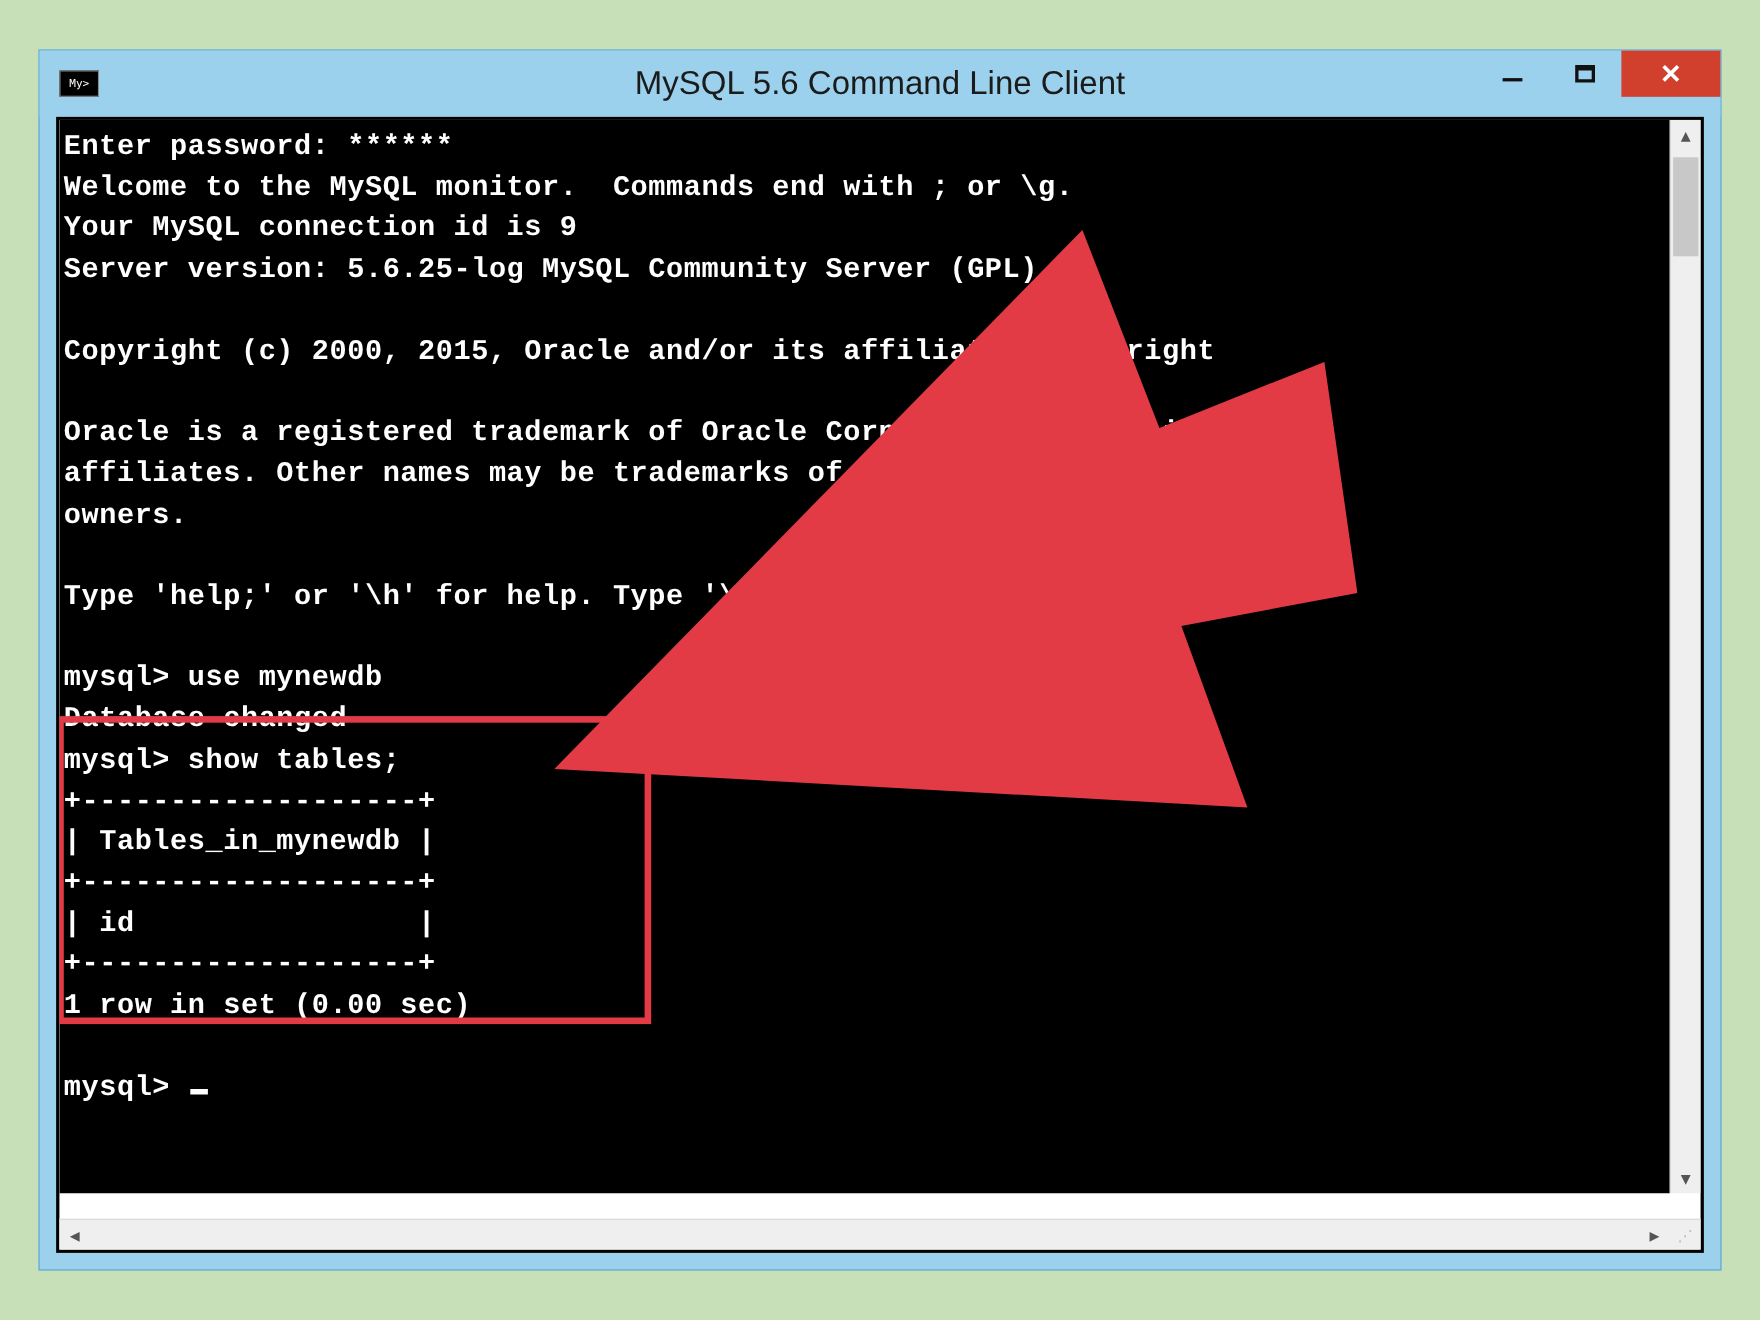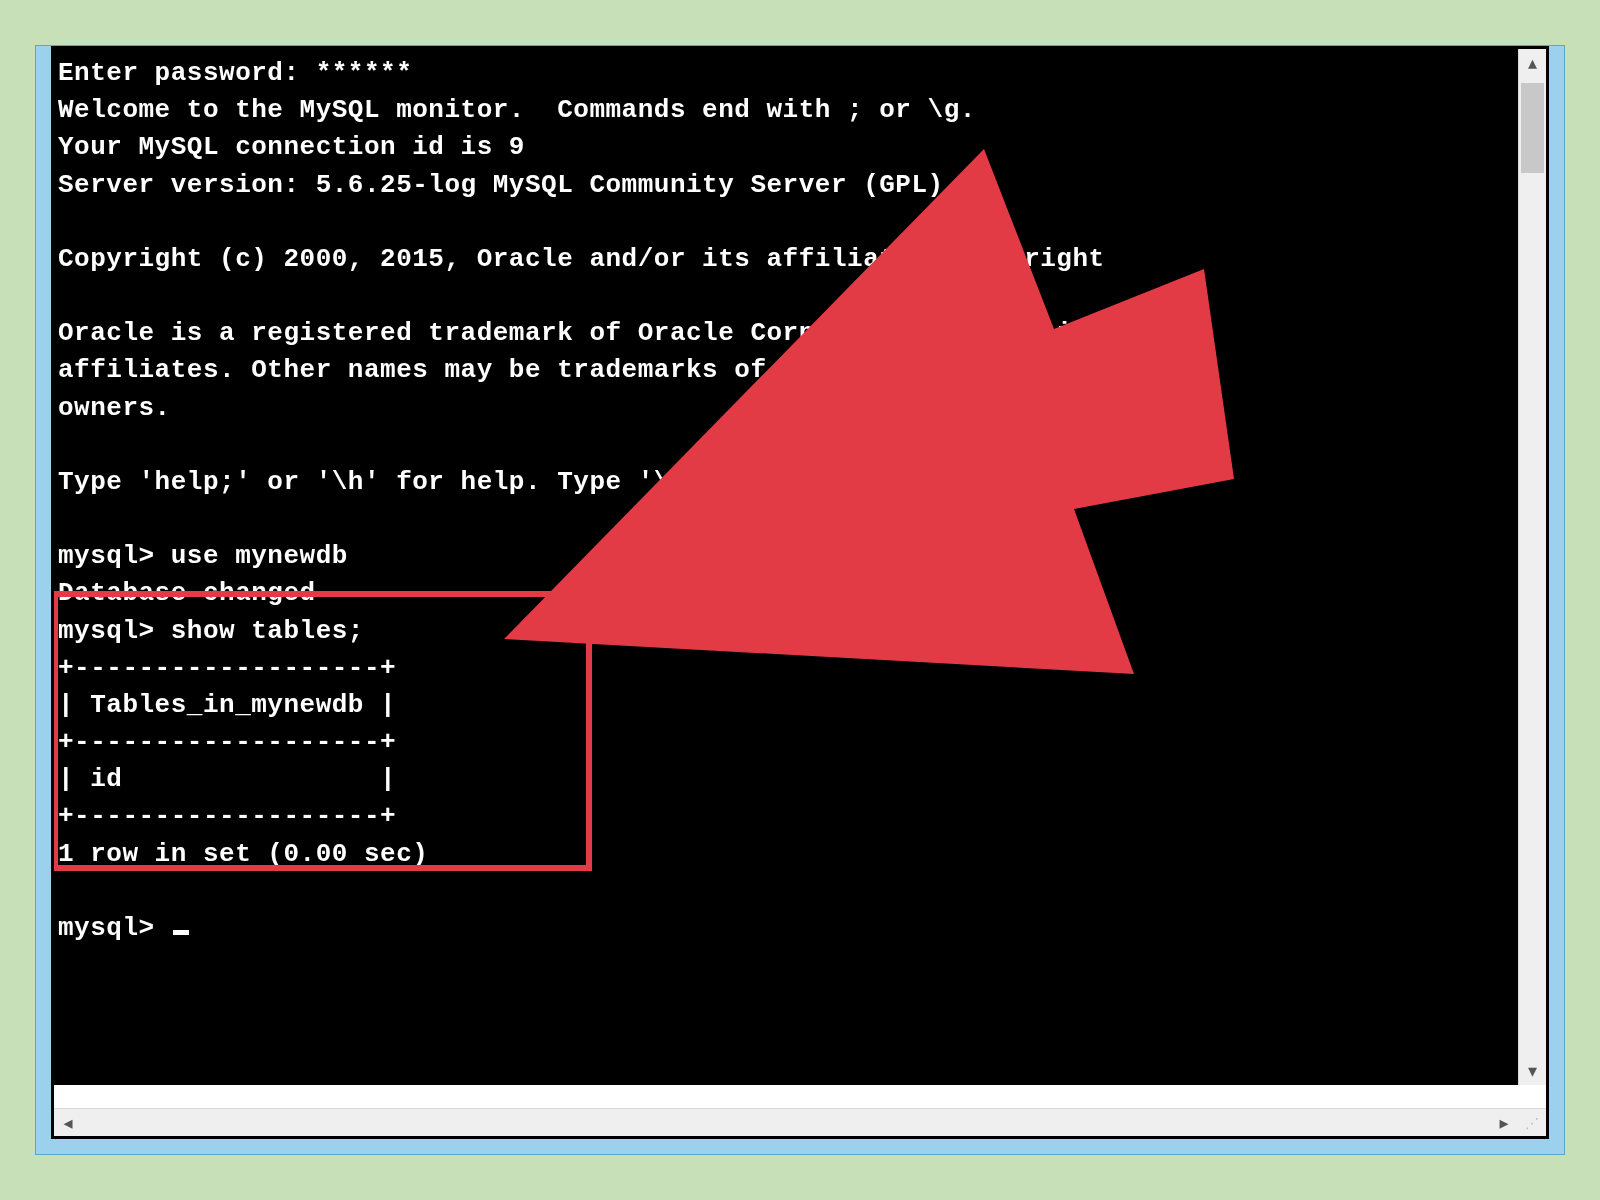--- a/index.html
+++ b/index.html
@@ -191,20 +191,37 @@
       background: #fff;
       vertical-align: baseline;
       margin-left: 2px;
     }
   </style>
 </head>
 <body>
 
 <div class="window">
 
+  <div class="titlebar">
+    <div class="icon">
+      <span>My&gt;</span>
+    </div>
+    <div class="title">MySQL 5.6 Command Line Client</div>
+    <div class="window-controls">
+      <div class="btn min">
+          <div class="glyph"></div>
+        </div>
+      <div class="btn max">
+          <div class="glyph"></div>
+        </div>
+      <div class="btn close">
+          <span>✕</span>
+        </div>
+    </div>
+  </div>
 
   <div class="client">
     <div class="console-wrap">
       <div class="console" id="console">Enter password: ******
 Welcome to the MySQL monitor.  Commands end with ; or \g.
 Your MySQL connection id is 9
 Server version: 5.6.25-log MySQL Community Server (GPL)
 
 Copyright (c) 2000, 2015, Oracle and/or its affiliates. All right
 

